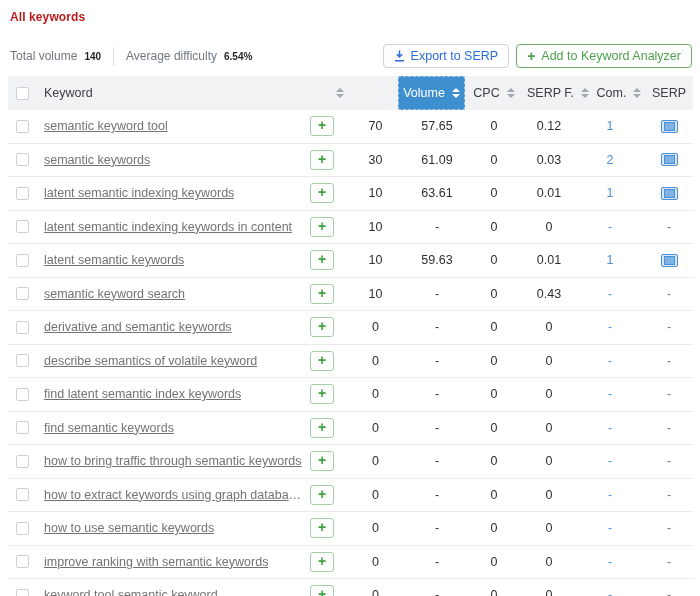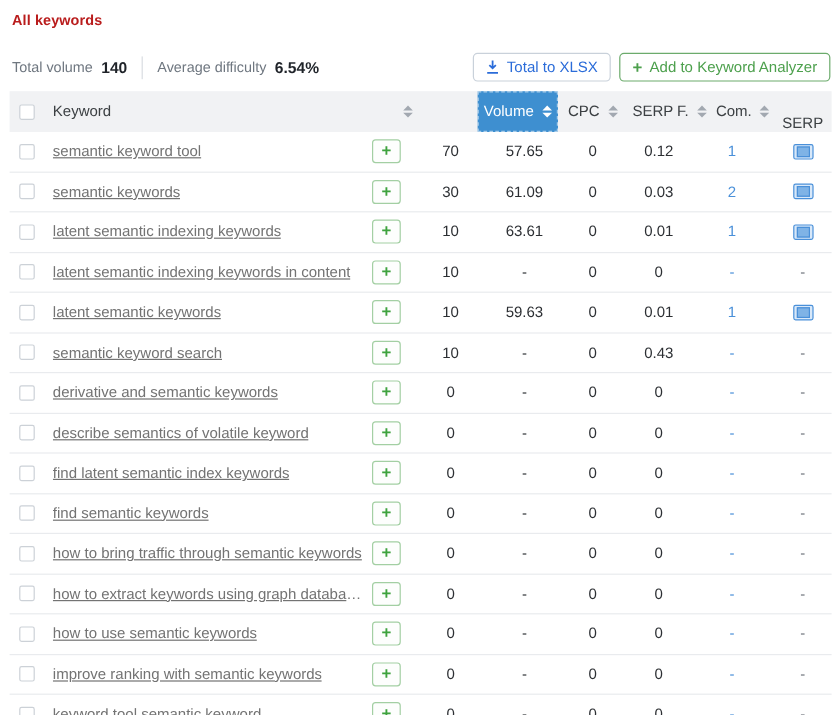--- a/index.html
+++ b/index.html
@@ -4,21 +4,21 @@
 <style>
   * { box-sizing: border-box; margin: 0; padding: 0; }
   html, body { width: 700px; height: 596px; background: #fff; overflow: hidden; }
   body { font-family: "Liberation Sans", "DejaVu Sans", sans-serif; color: #2c2f33; }
 
   
   .topbar { padding: 10px 8px 0 10px; }
   .page-title { font-size: 12px; font-weight: bold; color: #b91c1c; letter-spacing: .1px; }
   .stats-row { display: flex; align-items: center; margin-top: 20px; height: 24px; }
   .stat-label { font-size: 12px; color: #6f7780; margin-right: 7px; }
-  .stat-value { font-size: 13px; font-weight: bold; color: #1f2329; }
+  .stat-value { font-size: 10px; font-weight: bold; color: #1f2329; }
   .stat-divider { width: 1px; height: 19px; background: #d9dde2; margin: 0 12px; }
   .actions { margin-left: auto; display: flex; gap: 7px; }
   .btn { display: inline-flex; align-items: center; gap: 6px; height: 24px; padding: 0 10px;
          background: #fff; border-radius: 4px; font-size: 12.5px; cursor: pointer;
          font-family: "Liberation Sans", sans-serif; }
   .btn-export { border: 1px solid #c9d1da; color: #2b6cd9; }
   .btn-add { border: 1px solid #6cab6c; color: #4da04d; }
   .btn-add .plus-g { font-size: 14px; font-weight: bold; line-height: 1; }
 
   
@@ -29,21 +29,21 @@
   .cell { display: flex; align-items: center; }
 
   .col-check { width: 28px; padding-left: 8px; flex: none; }
   .col-keyword { flex: 1; padding-left: 8px; min-width: 0; }
   .col-plus { width: 40px; justify-content: center; flex: none; }
   .col-volume { width: 67px; justify-content: center; flex: none; }
   .col-kd { width: 56px; justify-content: center; flex: none; }
   .col-cpc { width: 58px; justify-content: center; flex: none; }
   .col-com { width: 52px; justify-content: center; flex: none; }
   .col-serpf { width: 70px; justify-content: center; flex: none; }
-  .col-serp { width: 48px; justify-content: center; flex: none; align-items: flex-end; }
+  .col-serp { width: 48px; justify-content: center; flex: none; }
 
   .th.col-keyword { justify-content: space-between; padding-right: 14px; }
   .th-volume { background: #3e8fd0; color: #fff; font-weight: normal;
                border: 1px dashed rgba(255,255,255,.55); justify-content: center; gap: 7px; }
   .th-group { display: inline-flex; align-items: center; gap: 7px; }
 
   .sort { display: inline-flex; flex-direction: column; gap: 2px; cursor: pointer; }
   .sort i { display: block; width: 0; height: 0; border-left: 4px solid transparent; border-right: 4px solid transparent; }
   .sort .up { border-bottom: 4px solid #a2a8b0; }
   .sort .down { border-top: 4px solid #a2a8b0; }
@@ -79,21 +79,21 @@
     <span class="stat-divider"></span>
     <span class="stat-label">Average difficulty</span>
     <span class="stat-value">6.54%</span>
     <div class="actions">
       <button class="btn btn-export">
         <span style="display:inline-flex;">
           <svg width="11" height="12" viewBox="0 0 11 12">
               <path d="M5.5 0.5 v6 M2.8 4.2 L5.5 6.9 L8.2 4.2 M1 10.7 h9" stroke="#2b6cd9" stroke-width="1.5" fill="none"></path>
             </svg>
         </span>
-        <span>Total to XLSX</span>
+        <span>Export to SERP</span>
       </button>
       <button class="btn btn-add">
         <span class="plus-g">+</span>
         <span>Add to Keyword Analyzer</span>
       </button>
     </div>
   </div>
 </div>
 
 <div class="table">

